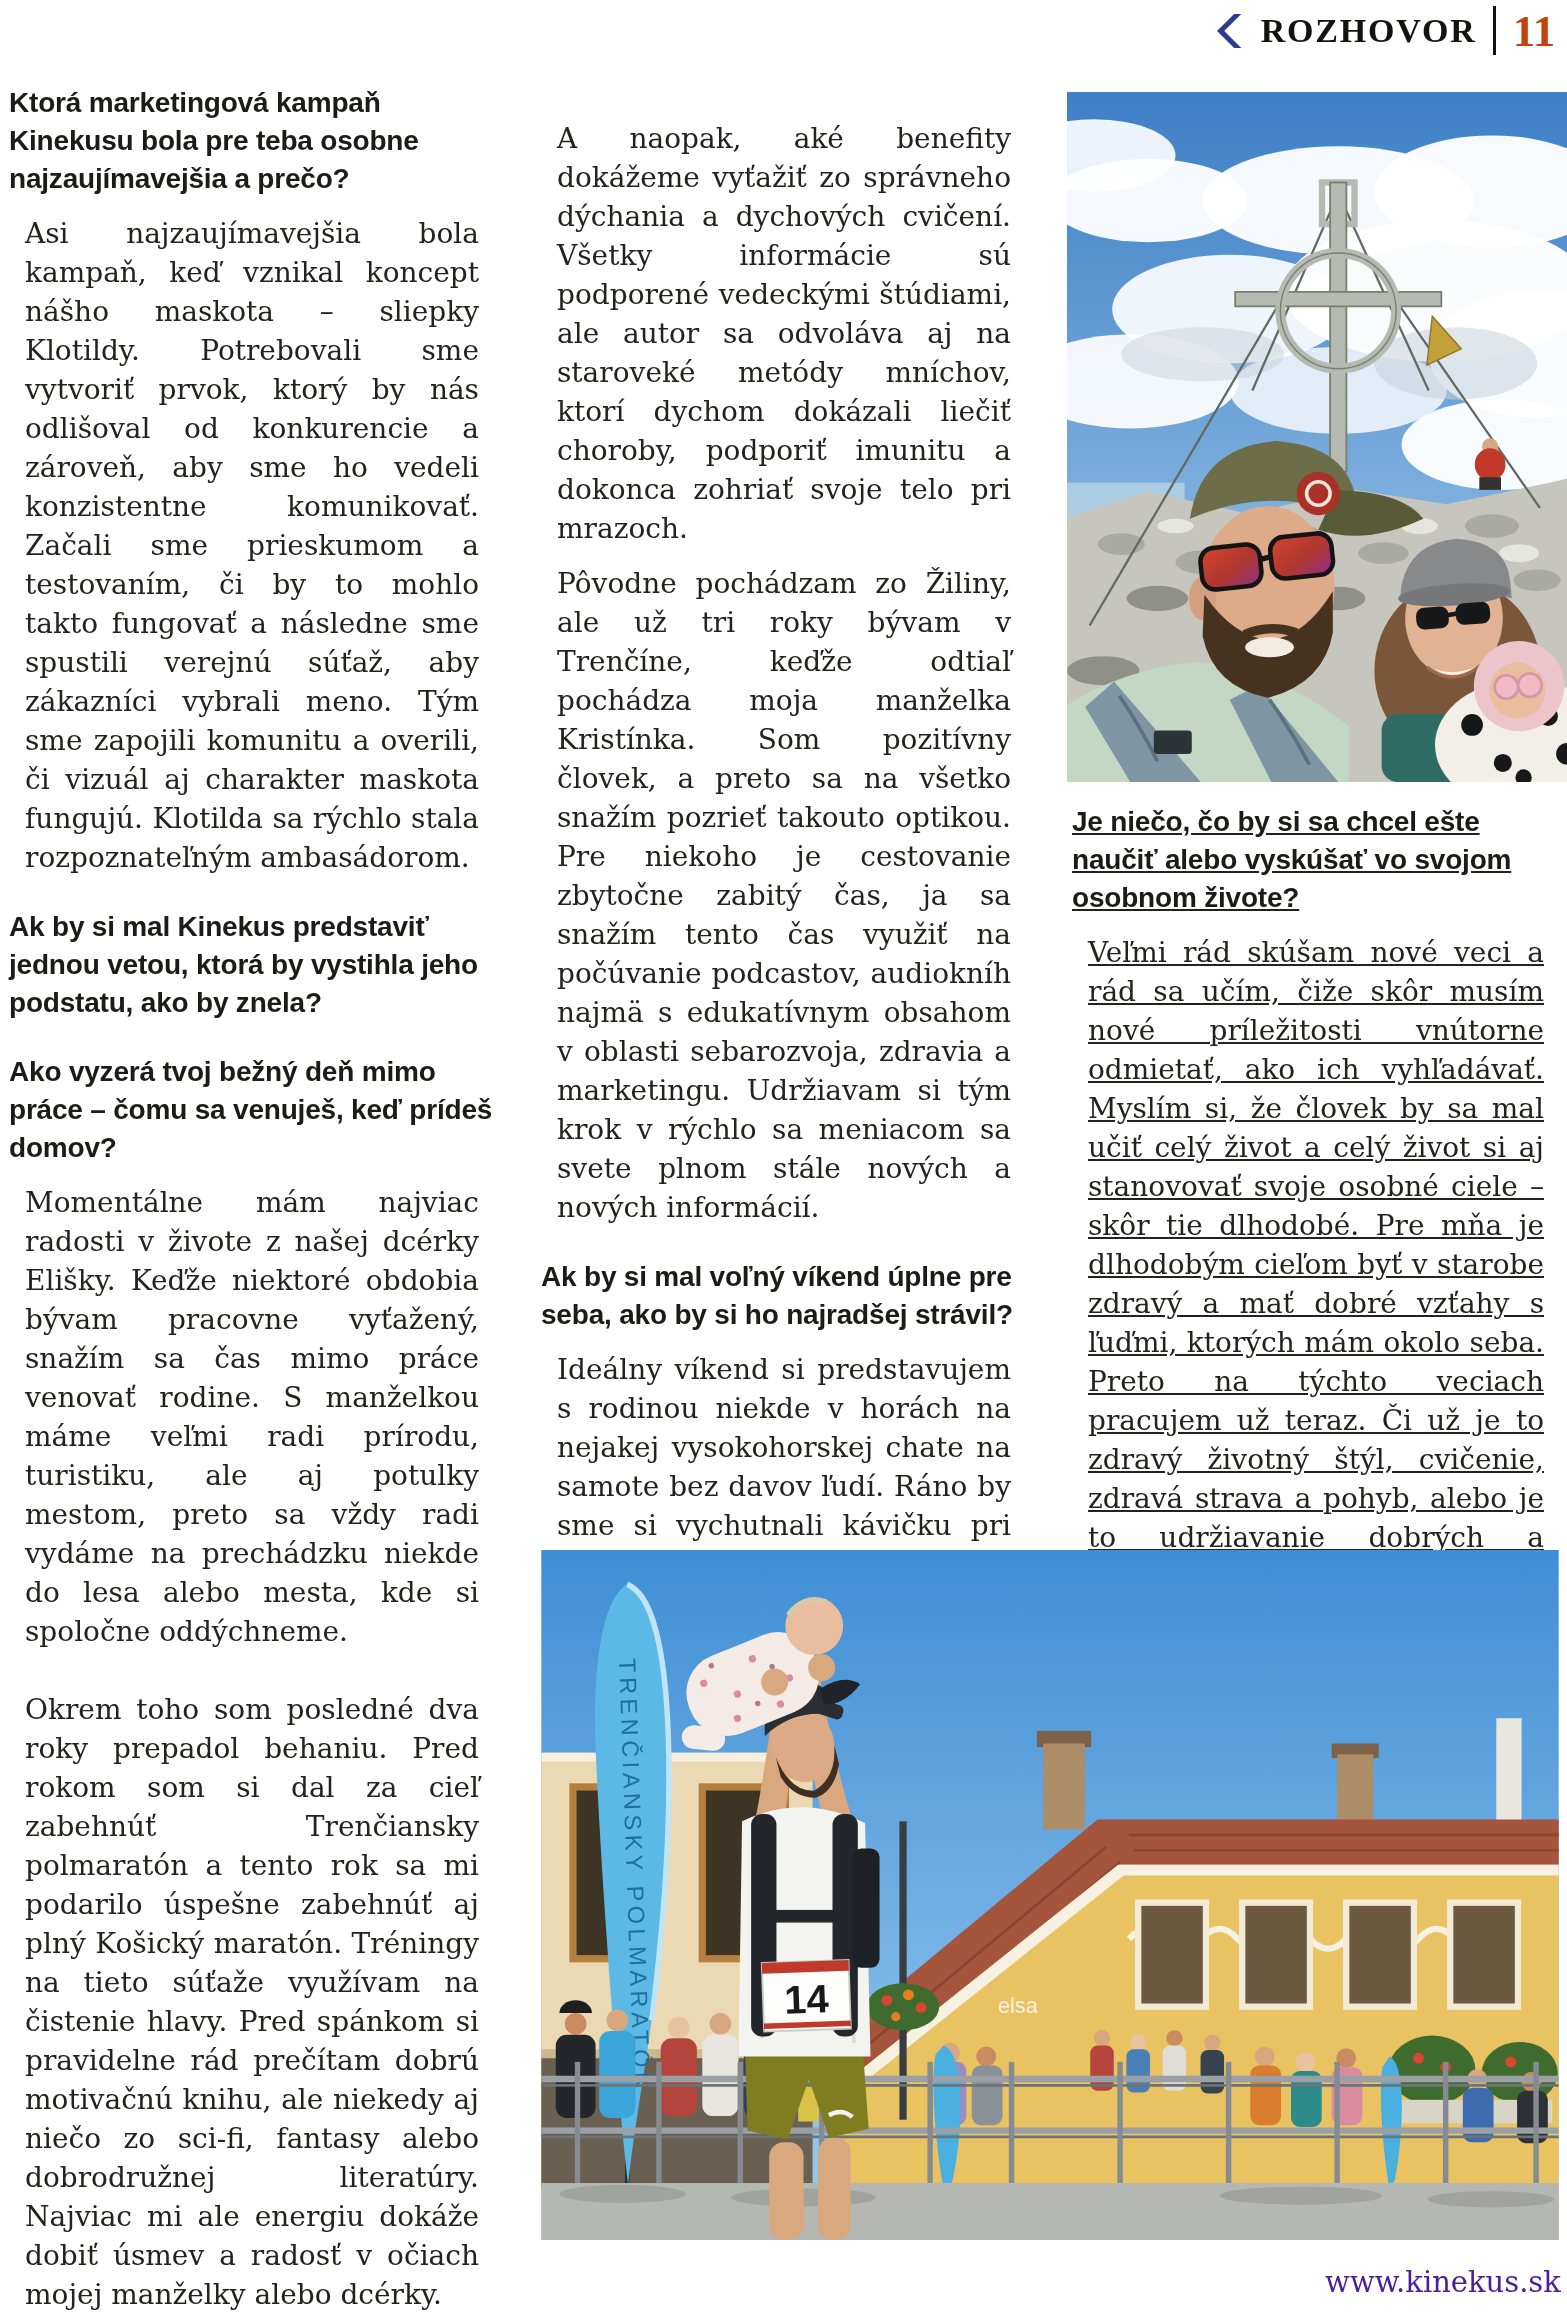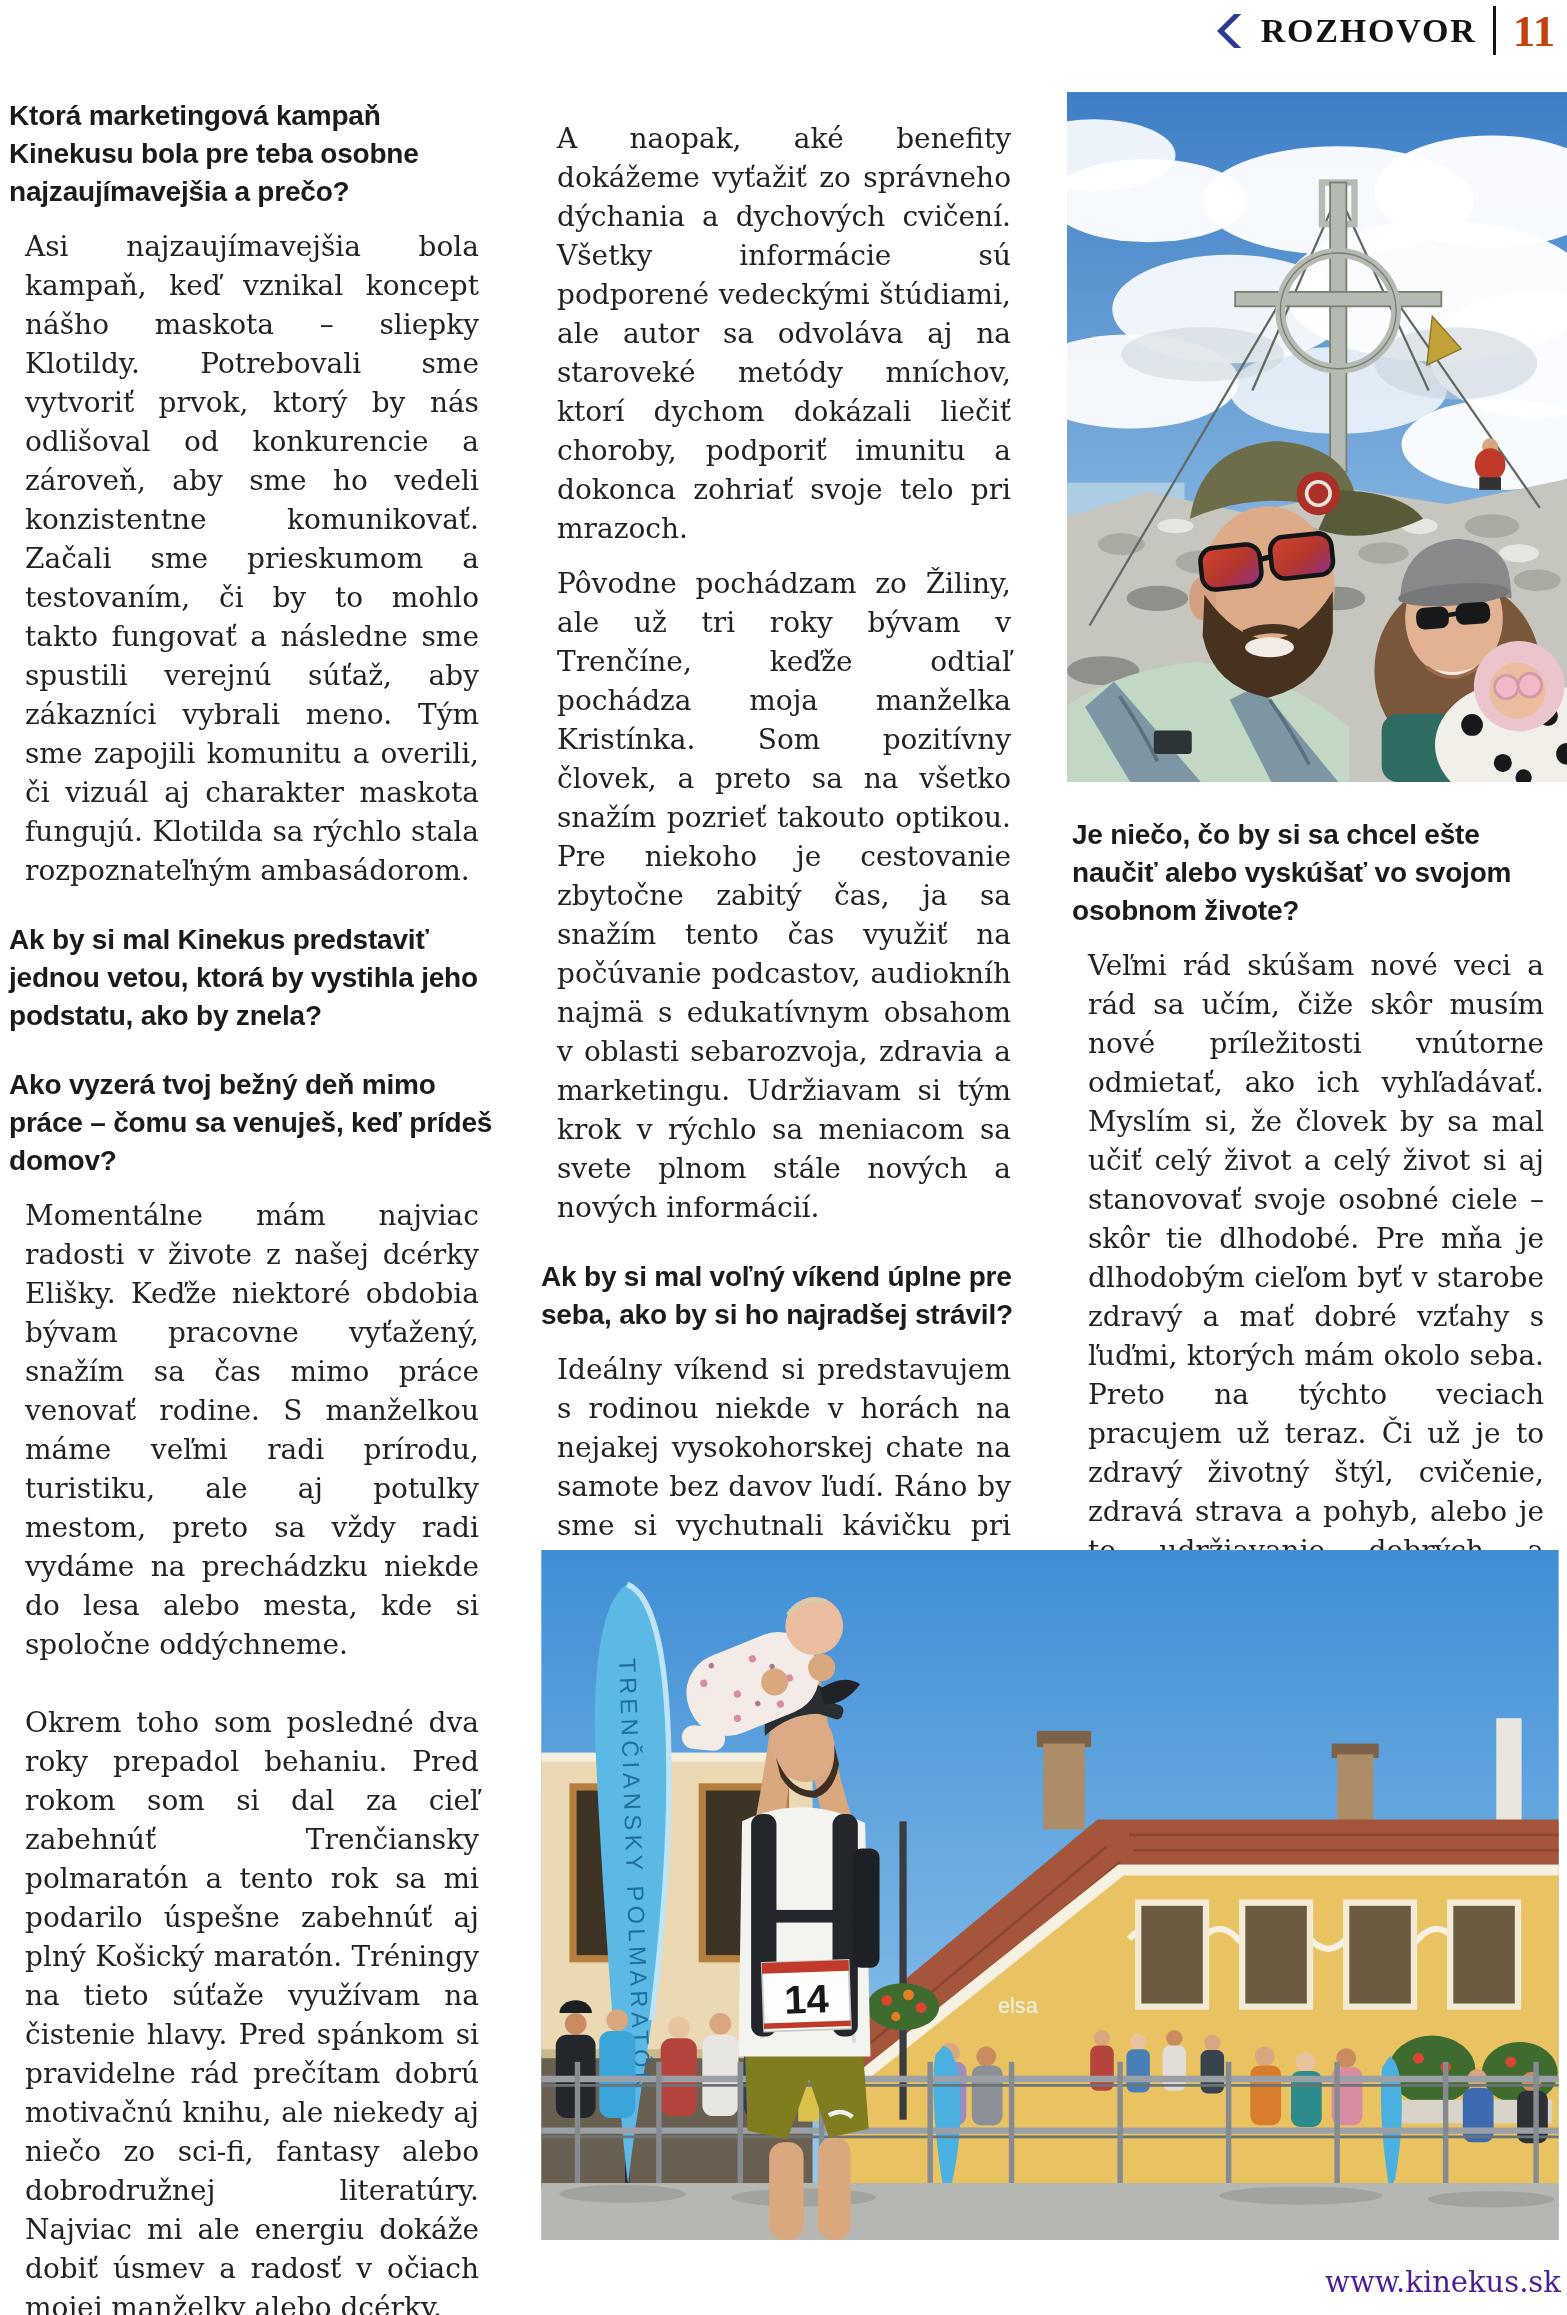--- a/index.html
+++ b/index.html
@@ -25,28 +25,28 @@
     font-size:45px;color:#c2410c;line-height:54px;
   }
   
   .col{
     position:absolute;width:486px;
     font-size:28px;line-height:39px;text-align:justify;
     color:#222220;
   }
   #col1{left:9px;top:81px;}
   #col2{left:541px;top:103px;}
-  #col3-text{left:1072px;top:800px;width:488px;}
+  #col3-text{left:1072px;top:800px;width:488px;text-decoration:underline;}
   .question{
     font-family:"Liberation Sans", sans-serif;font-weight:700;
     font-size:28px;line-height:38px;letter-spacing:-0.2px;
     color:#1b1b19;text-align:left;
     margin:31px 0 7.2px 0;
   }
-  .question:first-child{margin-top:16px;}
+  .question:first-child{margin-top:3px;}
   .answer{margin:16px;}
   .para-gap{margin-top:39px;}
   
   figure{margin:0;padding:0;position:absolute;}
   #photo-summit{left:1067px;top:92px;width:500px;height:690px;}
   #photo-marathon{left:541px;top:1550px;width:1018px;height:690px;}
   figure svg{display:block;}
   
   .footer-site{
     position:absolute;right:7.2px;top:2265px;

